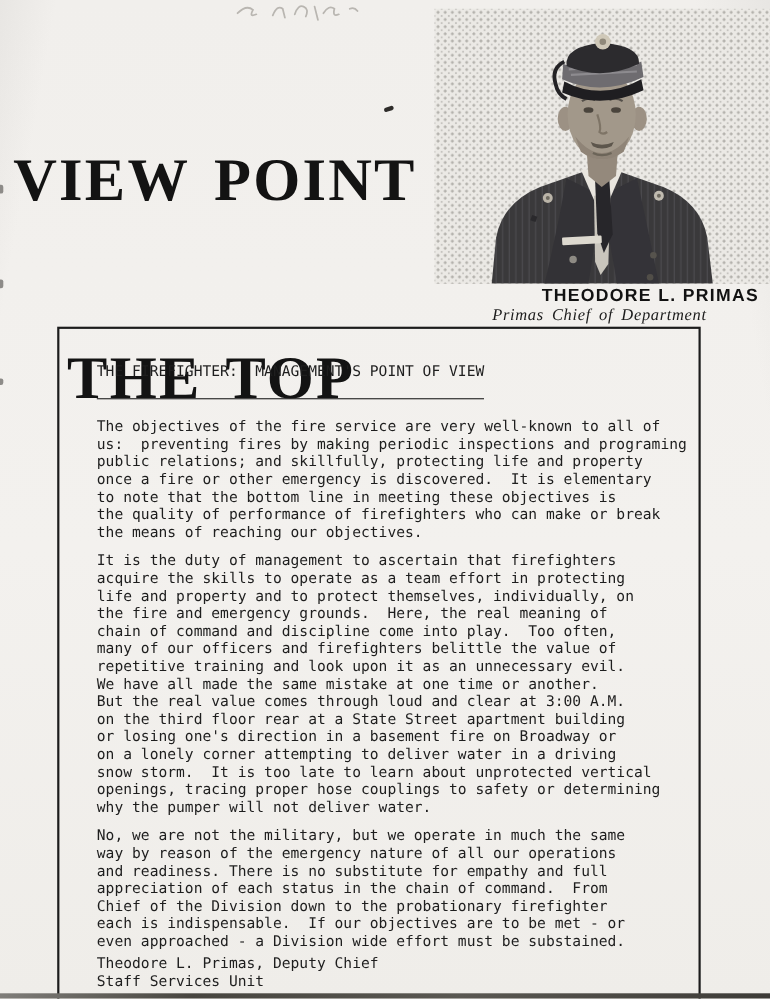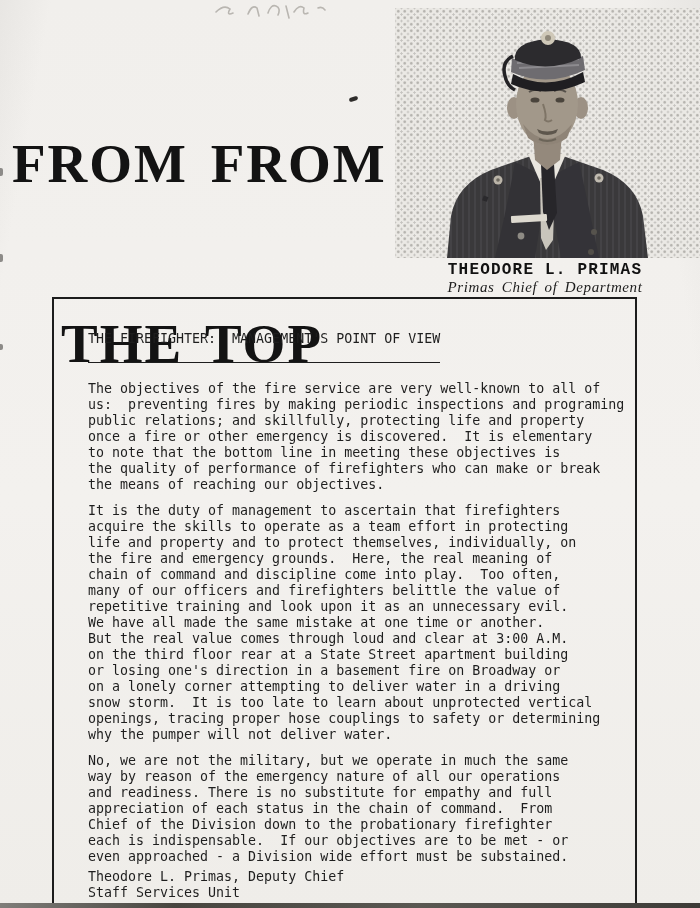--- a/index.html
+++ b/index.html
@@ -51,22 +51,22 @@
       radial-gradient(circle, #b4b2ad 1.1px, rgba(0,0,0,0) 1.5px),
       radial-gradient(circle, #c6c4c0 0.9px, rgba(0,0,0,0) 1.3px);
     background-size:6.5px 6.5px, 6.5px 6.5px;
     background-position:0 0, 3.25px 3.25px;
     overflow:hidden;
   }
 
   
   .caption { position:absolute; left:400px; top:261px; width:290px; text-align:center; }
   .caption-name {
-    font-family:Liberation Mono, monospace; font-weight:bold;
-    font-size:16px; letter-spacing:1.2px; color:#121212; line-height:18px;
+    font-family:Liberation Sans, sans-serif; font-weight:bold;
+    font-size:16px; letter-spacing:1.2px; color:#121212; line-height:18px;text-align:right;
   }
   .caption-role {
     font-family:"Liberation Serif", serif; font-style:italic;
     font-size:15px; letter-spacing:.6px; word-spacing:3px; color:#1c1c1c; line-height:17px;
   }
 
   
   .article {
     position:absolute; left:52px; top:297px;
     width:585px; height:620px;
@@ -89,21 +89,21 @@
     position:absolute; left:0; bottom:0; width:700px; height:5px;
     background:linear-gradient(90deg,#807e7a,#47453f 25%,#5a5852 60%,#3d3b37 100%);
   }
 </style>
 </head>
 <body>
 
 <div class="page">
 
   <div class="masthead">
-    <div class="line1">FROM FROM</div>
+    <div class="line1">VIEW POINT</div>
     <div class="line2">THE TOP</div>
   </div>
 
   <svg class="handwriting" width="140" height="22" viewBox="0 0 140 22">
     <path d="M6 12 q8 -8 14 -3 q-4 7 3 4 M38 14 q4 -10 9 -6 l2 8 M58 13 q3 -9 8 -7 q5 2 2 9 M76 6 l3 12 M84 12 q5 -8 10 -4 q-2 8 4 5 M108 8 q4 -2 7 2" fill="none" stroke="#b9b6b1" stroke-width="1.6" stroke-linecap="round"></path>
   </svg>
 
   <div class="ink-dash"></div>
   <div class="edge-speck" style="top:168px;"></div>
   <div class="edge-speck" style="top:254px;"></div>

